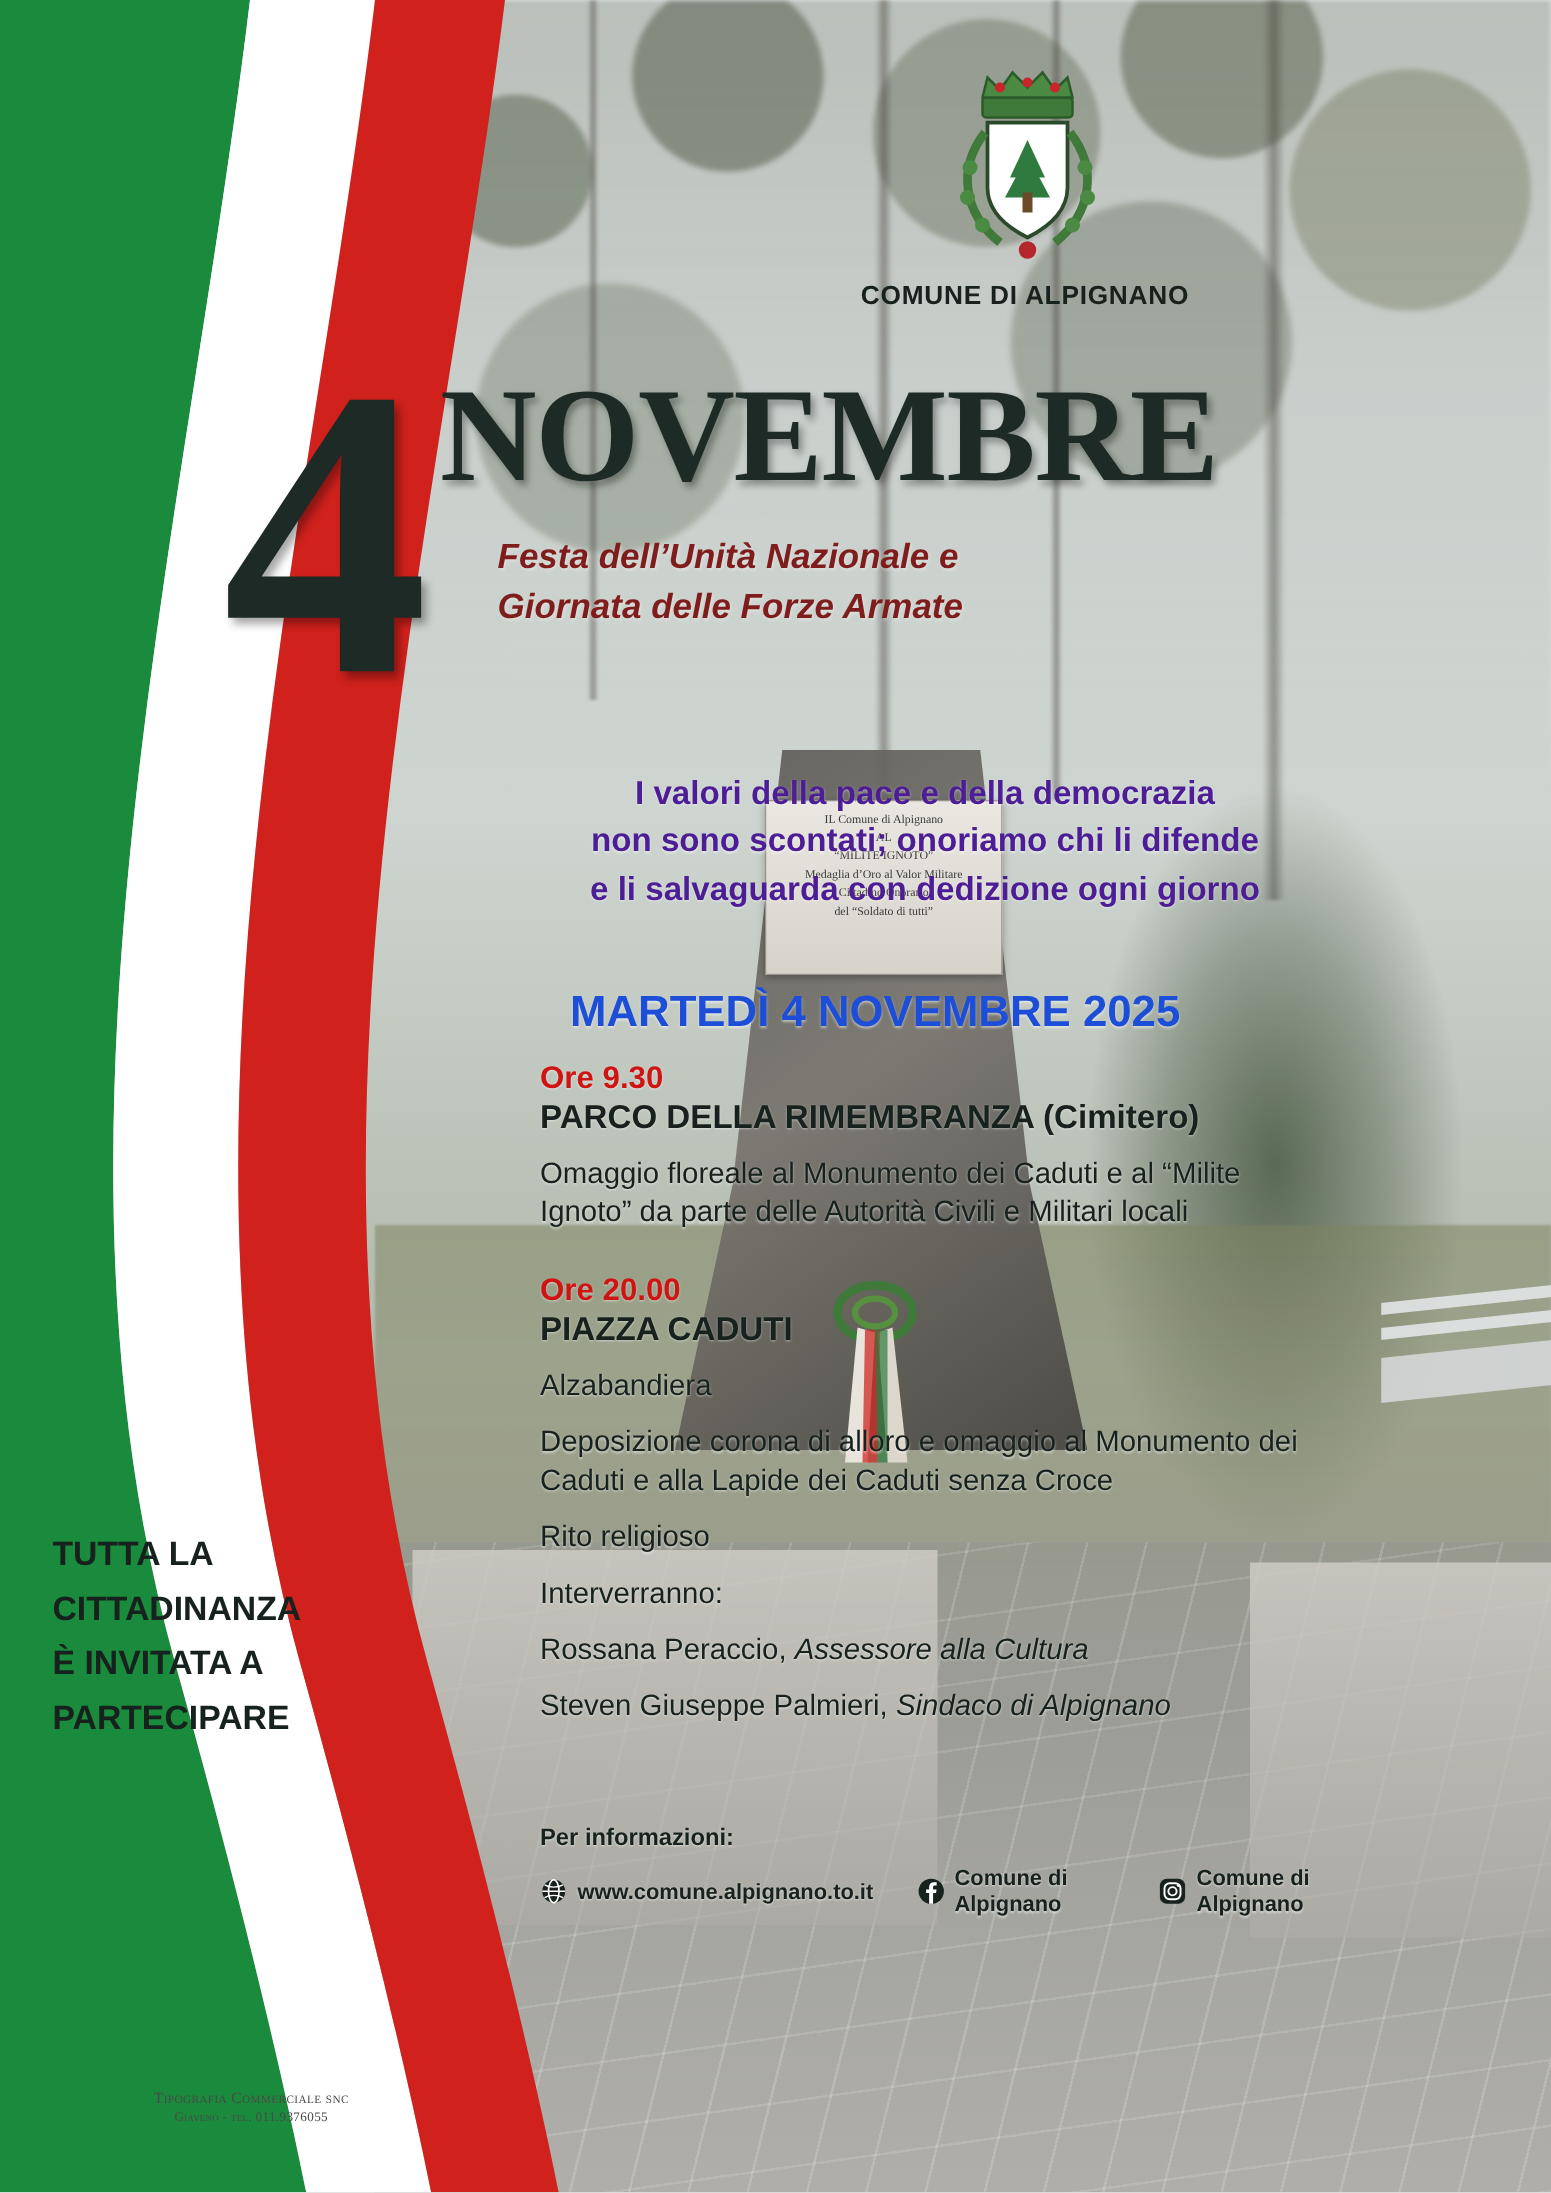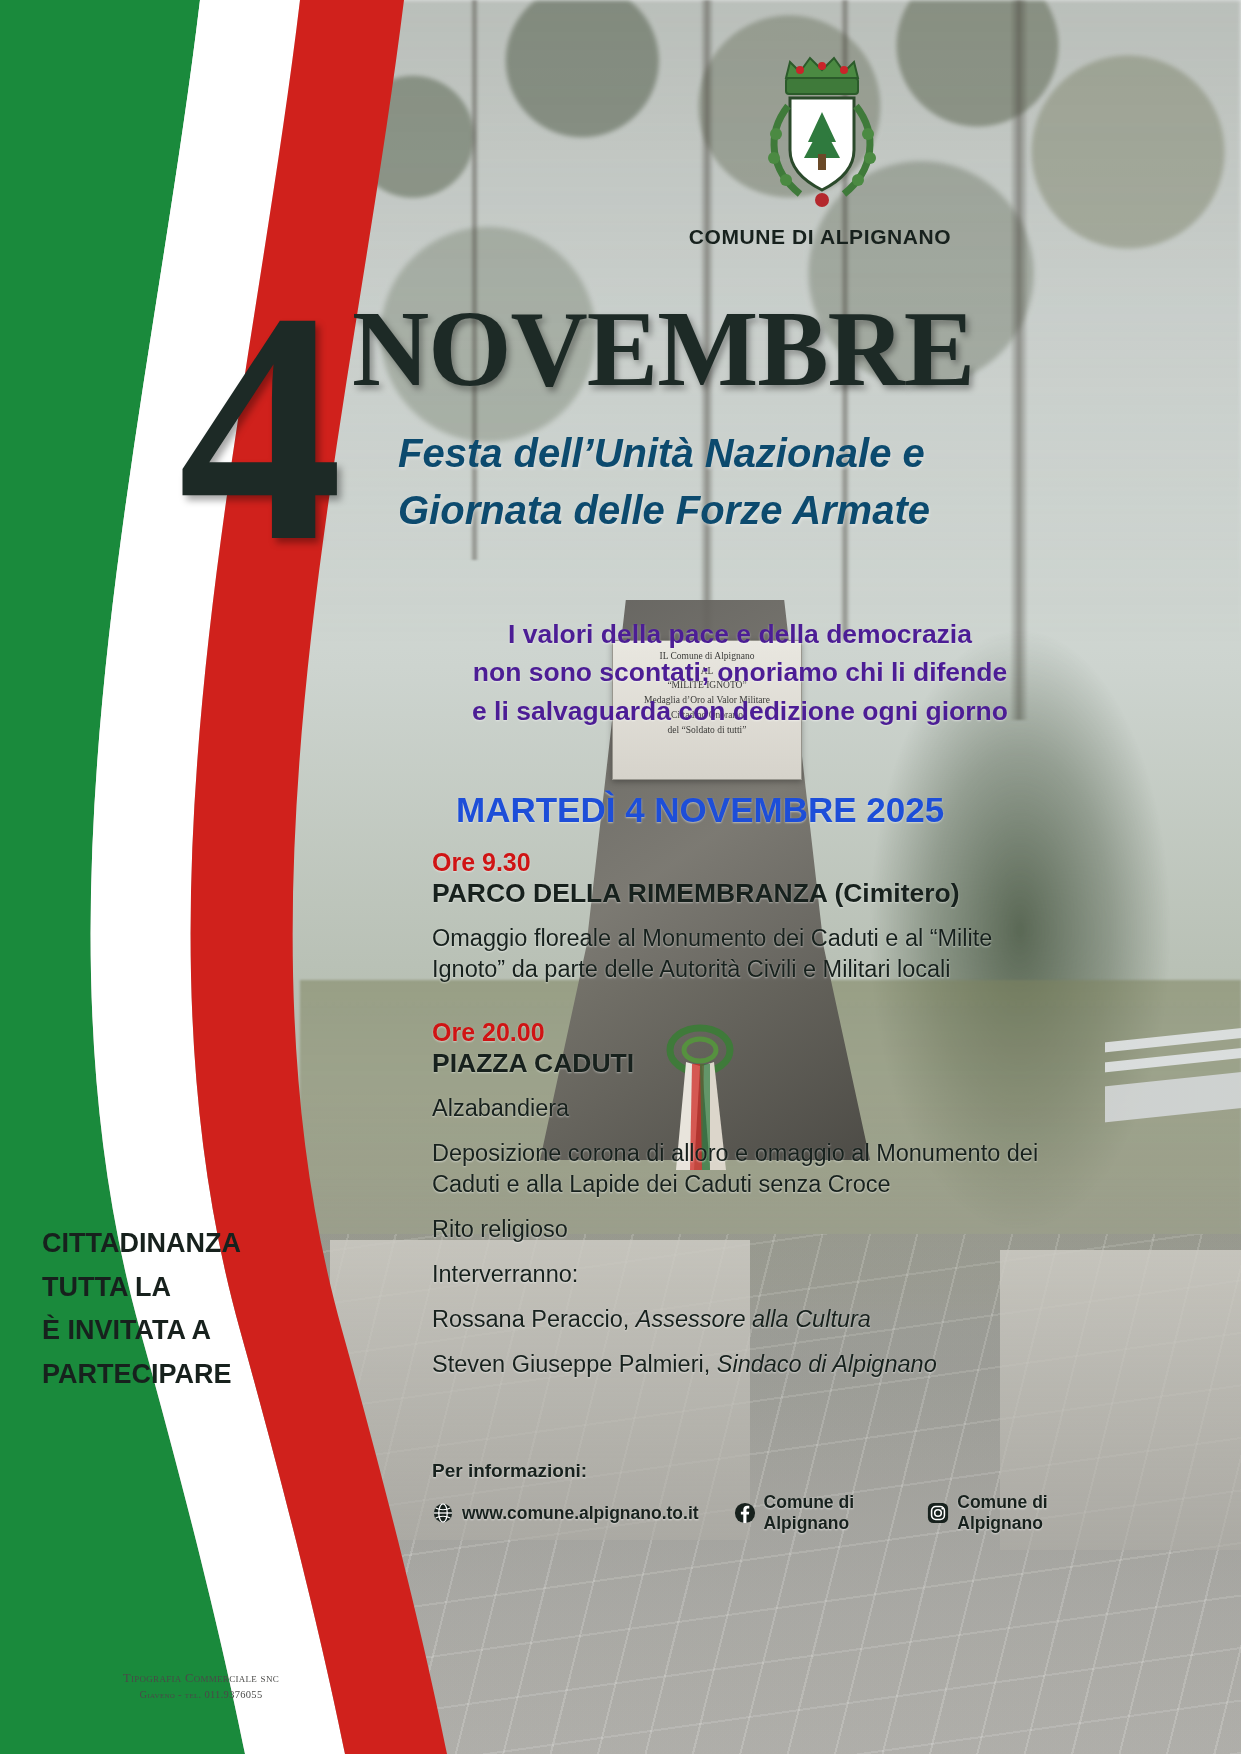--- a/index.html
+++ b/index.html
@@ -159,25 +159,25 @@
     font-weight: bold;
     font-size: 107px;
     letter-spacing: -1px;
     color: #1d2a26;
     text-shadow: 3px 4px 6px rgba(0,0,0,0.35);
   }
   .subtitle {
     position: absolute;
     left: 398px; top: 425px;
     width: 700px;
-    font-size: 40px;
+    font-size: 28px;
     font-weight: bold;
     font-style: italic;
     line-height: 1.42;
-    color: #0c4a6e;
+    color: #7f1d1d;
     text-shadow: 1px 2px 3px rgba(255,255,255,0.35);
   }
 
   .motto {
     position: absolute;
     left: 430px; top: 615px;
     width: 620px;
     font-size: 26.5px;
     font-weight: bold;
     line-height: 1.45;
@@ -358,22 +358,22 @@
     <div class="desc tight">Interverranno:</div>
     <div class="desc tight">
       <span>Rossana Peraccio, </span><em>Assessore alla Cultura</em>
     </div>
     <div class="desc tight">
       <span>Steven Giuseppe Palmieri, </span><em>Sindaco di Alpignano</em>
     </div>
   </div>
 
   <div class="citizens">
+    <div>TUTTA LA</div>
     <div>CITTADINANZA</div>
-    <div>TUTTA LA</div>
     <div>È INVITATA A</div>
     <div>PARTECIPARE</div>
   </div>
 
   <div class="info">
     <div class="info-title">Per informazioni:</div>
     <div class="info-row">
       <div class="info-item">
         <svg class="ic" viewBox="0 0 24 24">
           <circle cx="12" cy="12" r="10" fill="#17211d"></circle>

